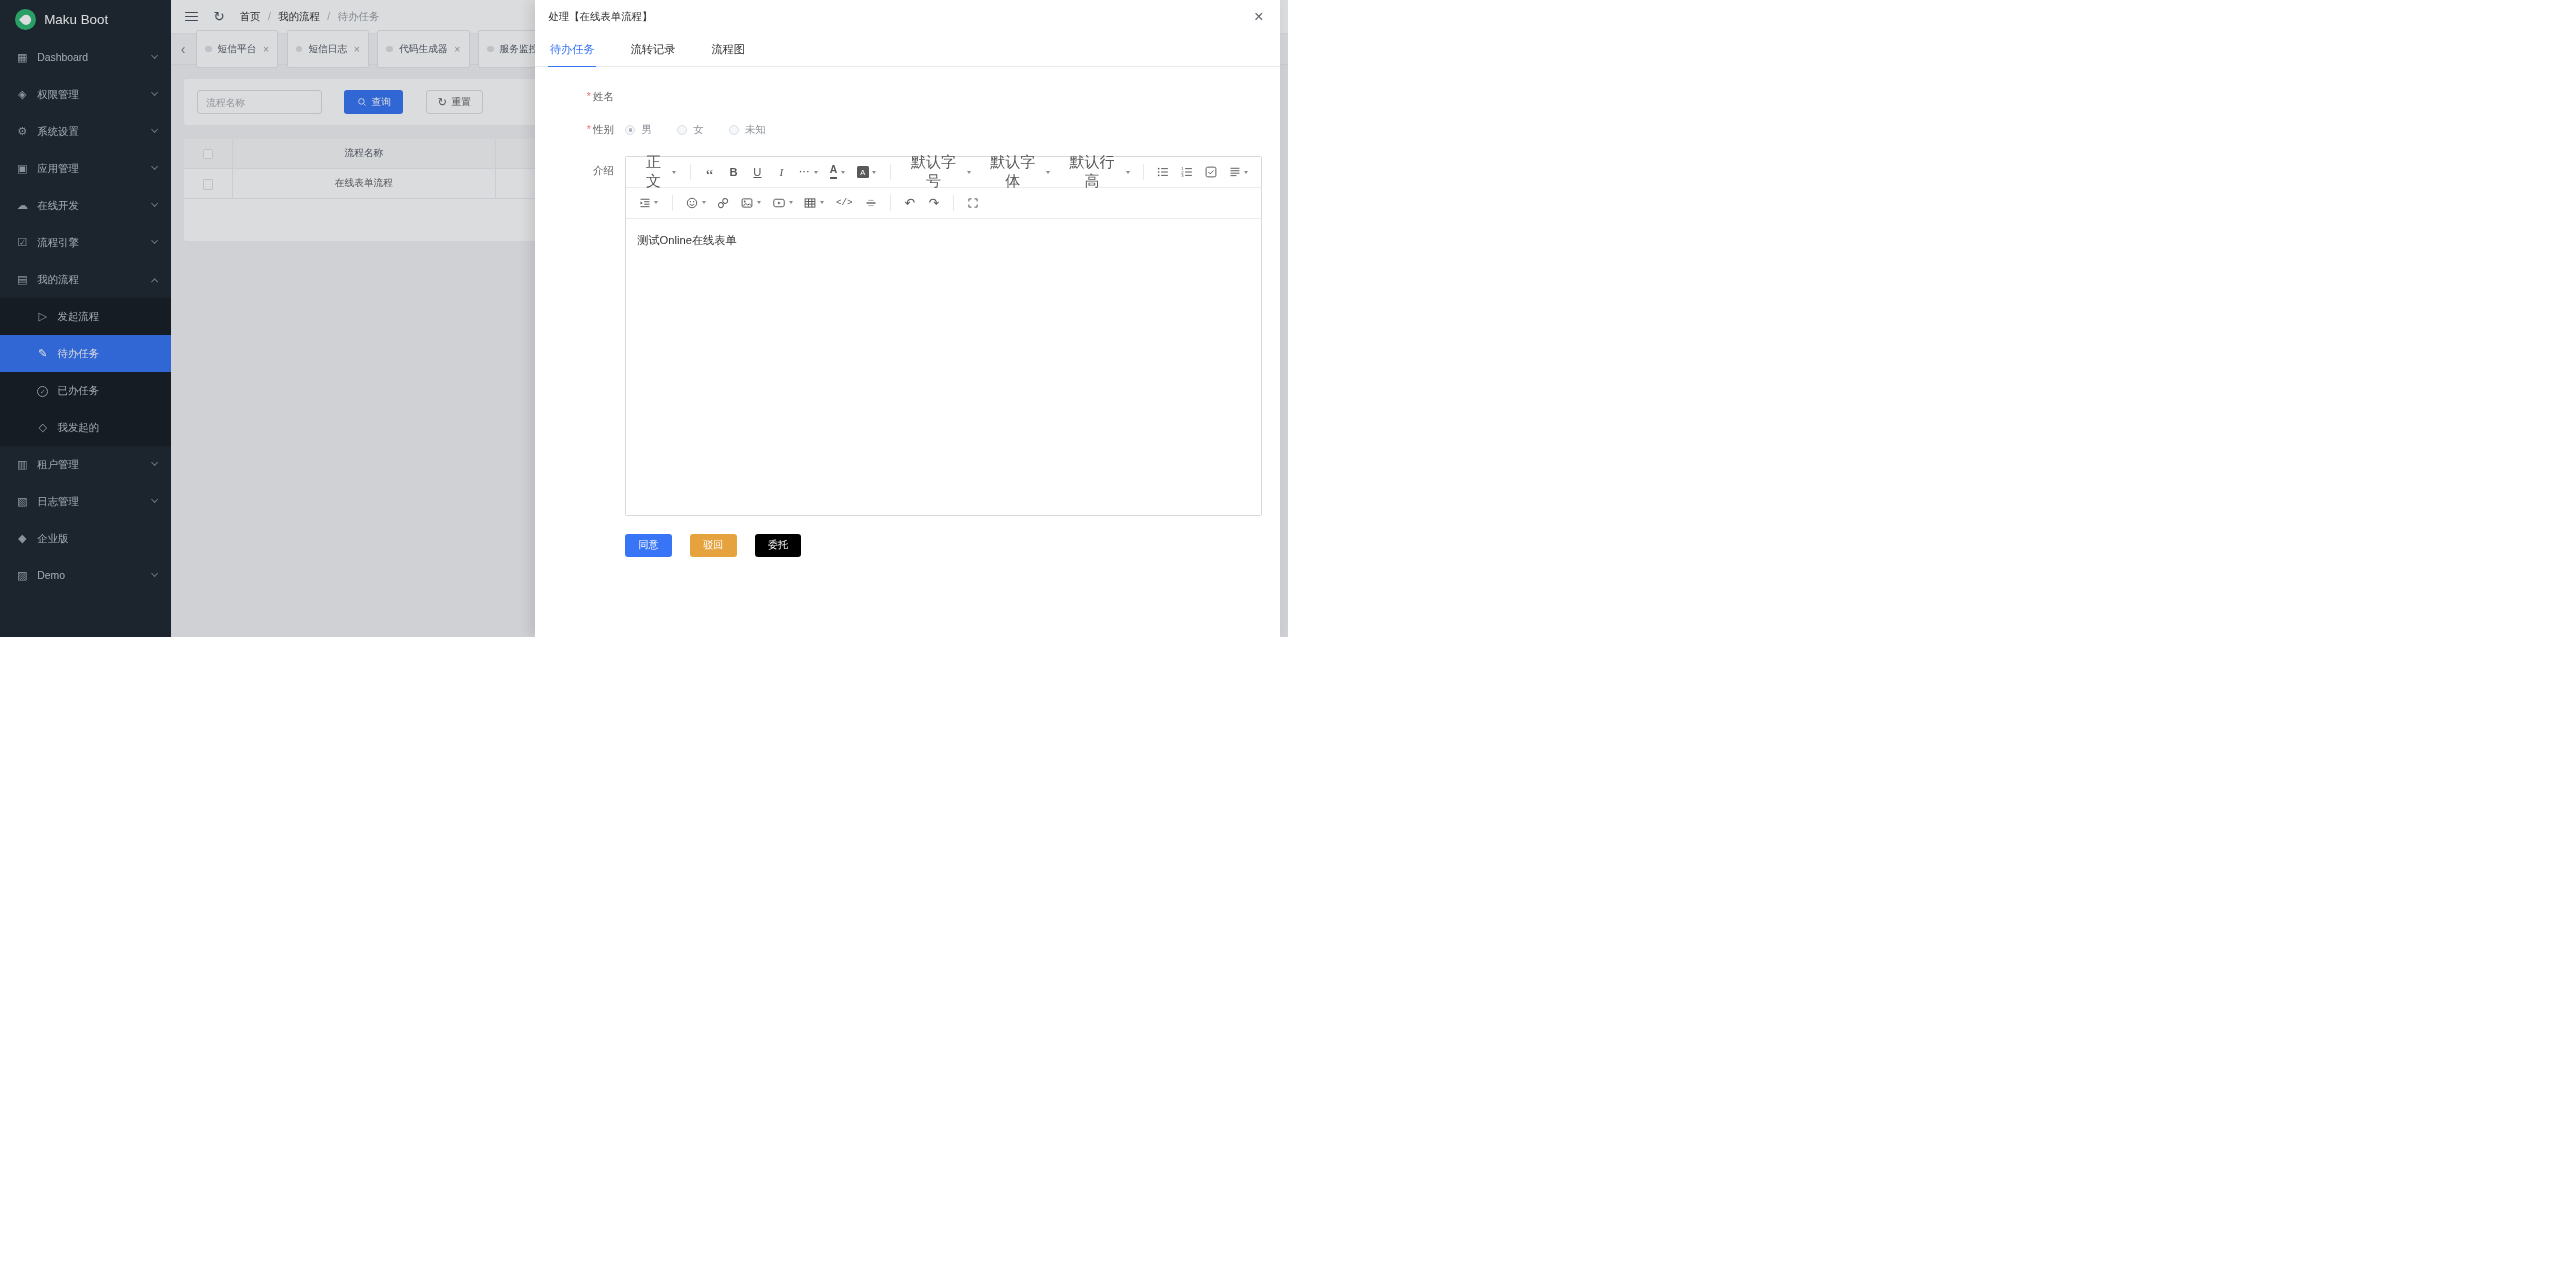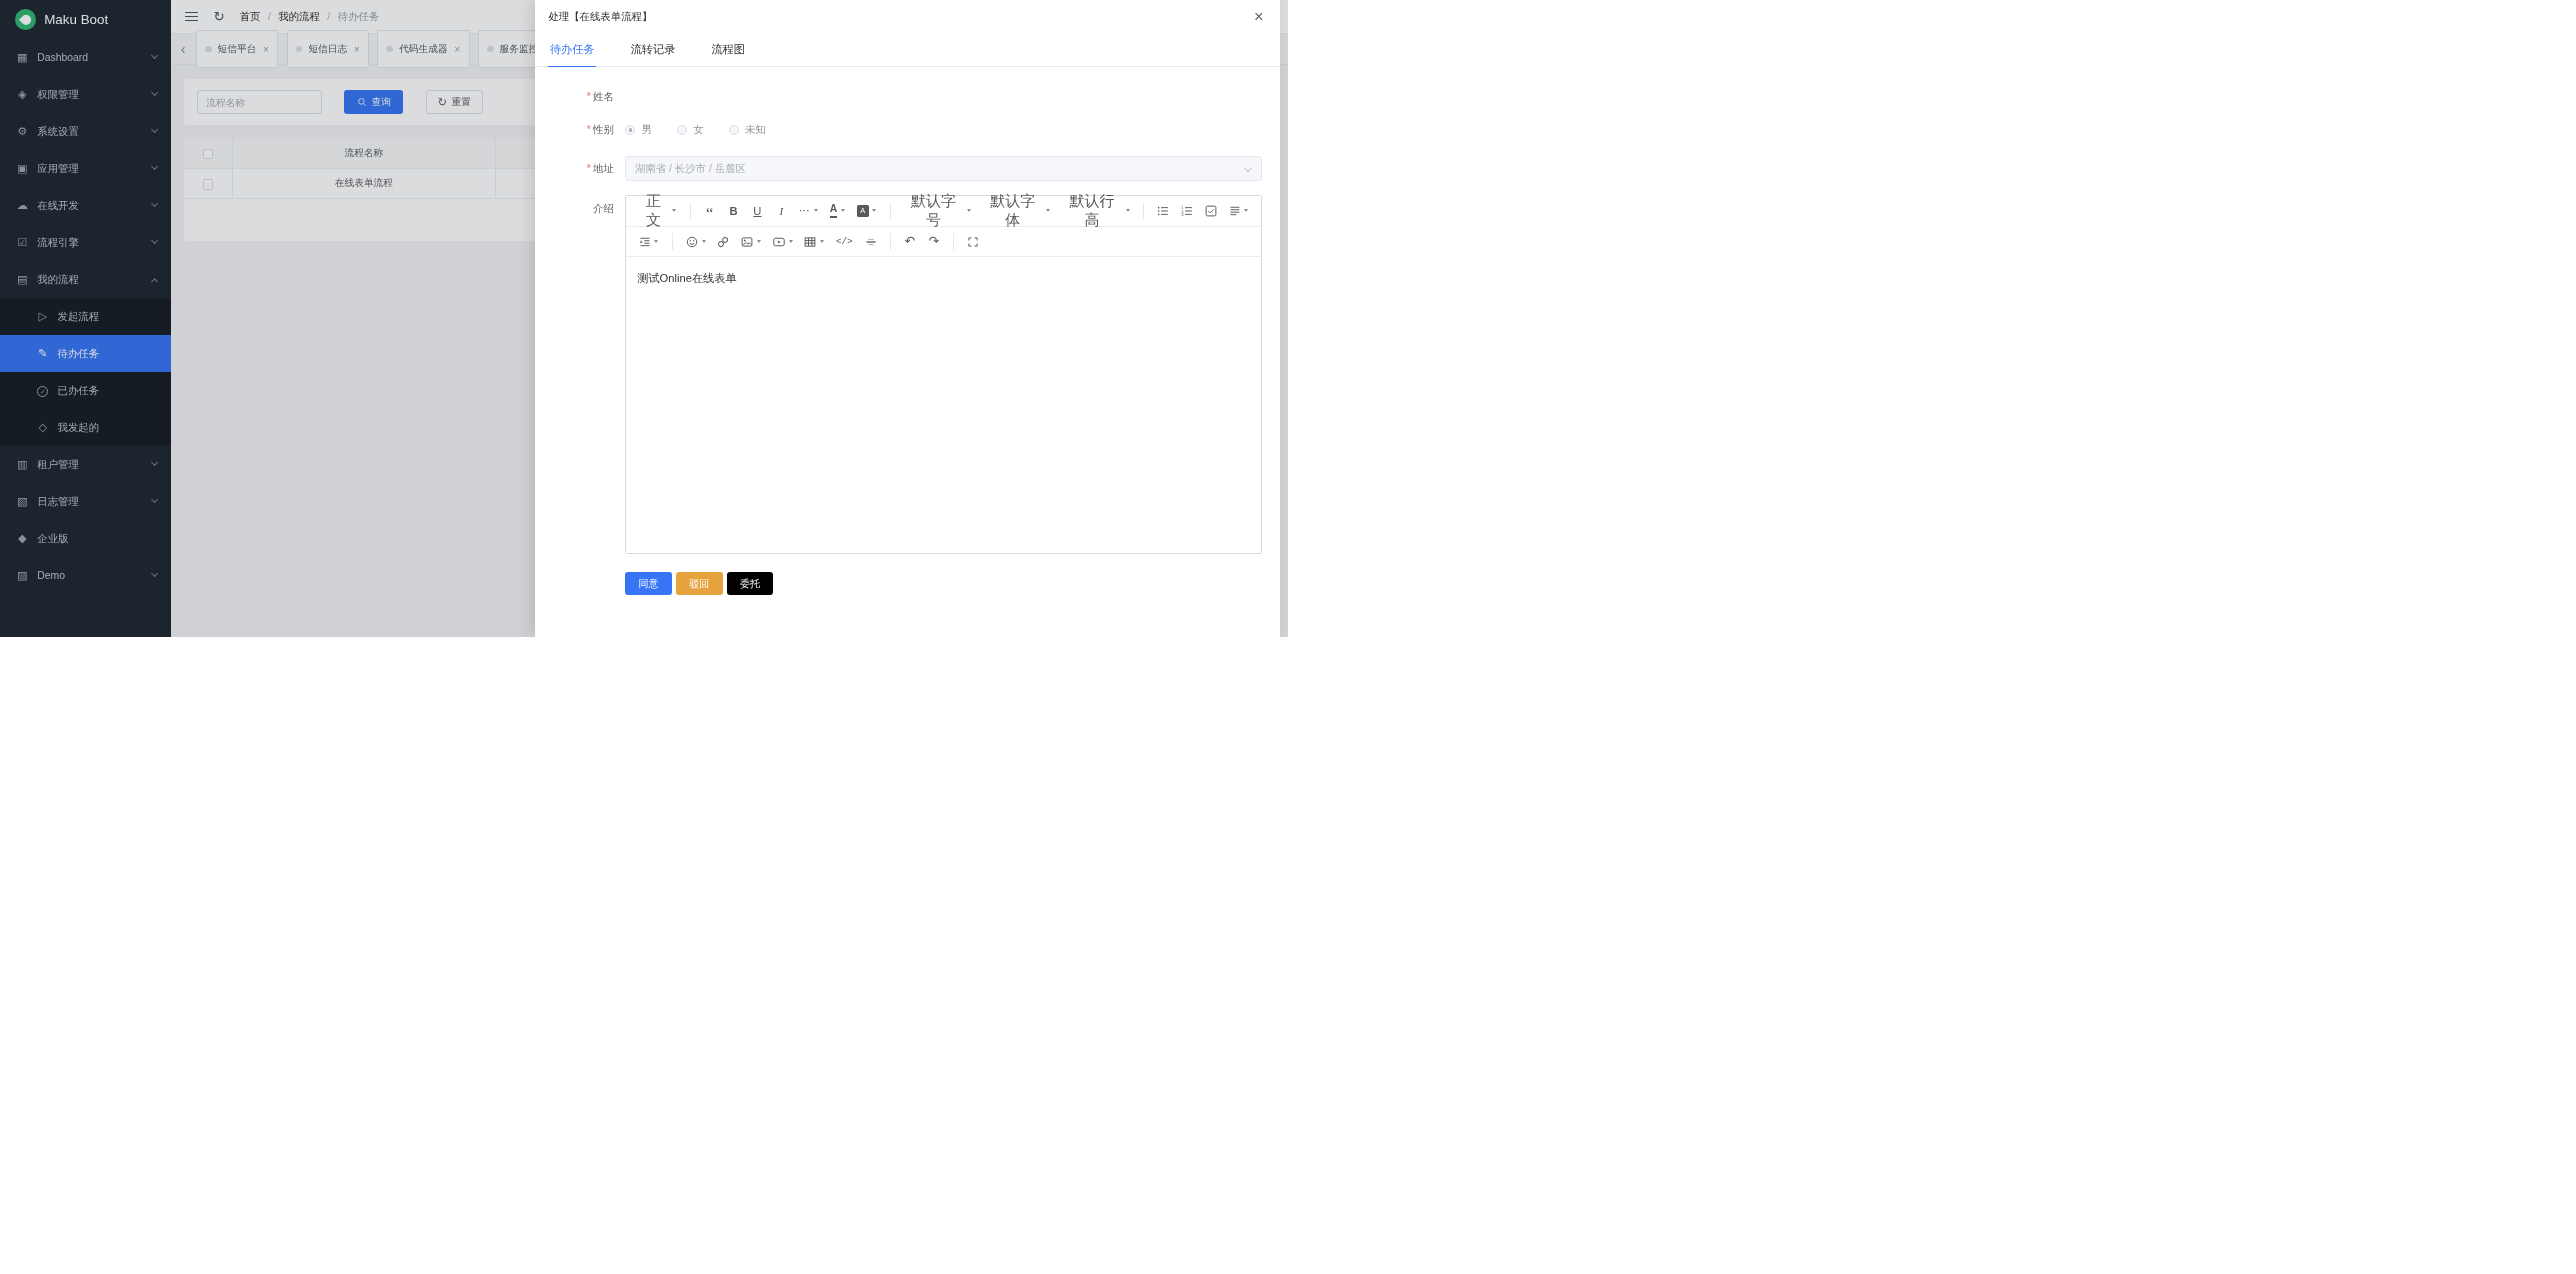--- a/index.html
+++ b/index.html
@@ -100,21 +100,21 @@
   .t-more { letter-spacing:0.7px; font-weight:700; font-size:9px; }
   .t-colorA { position:relative; font-size:10.4px; font-weight:600; padding-bottom:1.5px; border-bottom:2.2px solid #595959; line-height:1; }
   .t-bgA { width:12px; height:12px; background:#595959; border-radius:1.5px; color:#fff; font-size:7.5px; display:inline-flex; align-items:center; justify-content:center; }
   .svgi { width:12px; height:12px; display:block; }
   .svgi * { stroke:#595959; stroke-width:1.3; fill:none; }
   .svgi .f { fill:#595959; stroke:none; }
   .t-code { font-family:"Liberation Mono","DejaVu Sans Mono",monospace; font-size:9.3px; }
   .t-glyph { font-size:12.7px; line-height:1; }
   .editor-content { height:296px; padding:12.7px 11.2px; font-size:11.2px; color:#333; line-height:1.5; }
 
-  .actions { display:flex; gap:4px; margin:18px 18px 0 90px; }
+  .actions { display:flex; gap:18px; margin:18px 18px 0 90px; }
   .btn-sm { height:23px; padding:0 13.4px; border-radius:3px; color:#fff; font-size:10px; }
   .a-approve { background:#3875f6; }
   .a-reject { background:#e6a23c; }
   .a-delegate { background:#000000; }
 </style>
 </head>
 <body>
 
 <div class="screen">
 
@@ -311,31 +311,20 @@
             <span class="r-circle"></span>
             <span>女</span>
           </span>
           <span class="radio">
             <span class="r-circle"></span>
             <span>未知</span>
           </span>
         </div>
       </div>
 
-      <div class="form-row">
-        <div class="form-label">
-          <span class="req">*</span><span>地址</span>
-        </div>
-        <div class="field">
-          <div class="select-dis">
-            <span>湖南省 / 长沙市 / 岳麓区</span>
-            <i class="sel-chev"></i>
-          </div>
-        </div>
-      </div>
 
       <div class="form-row top">
         <div class="form-label">
           <span>介绍</span>
         </div>
         <div class="field">
           <div class="editor-box">
 
             <div class="t-row">
               <button class="t-item t-drop">

